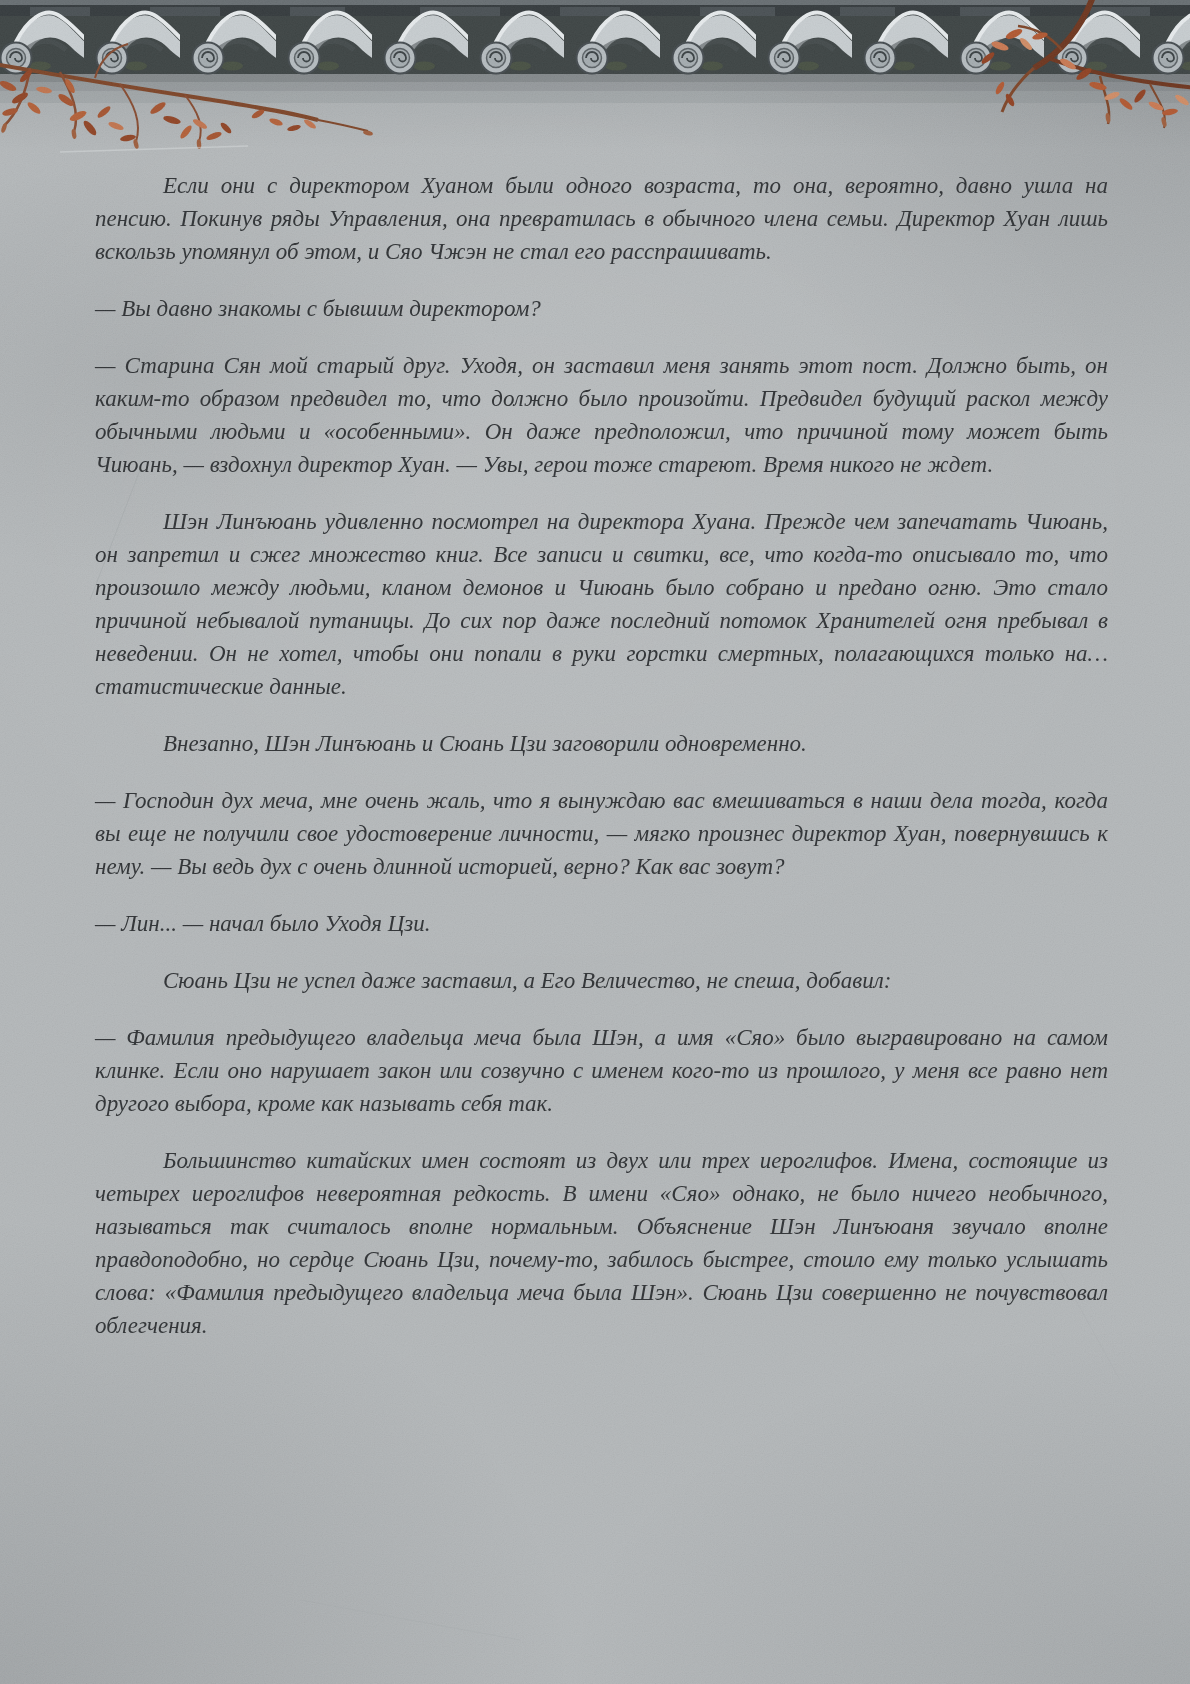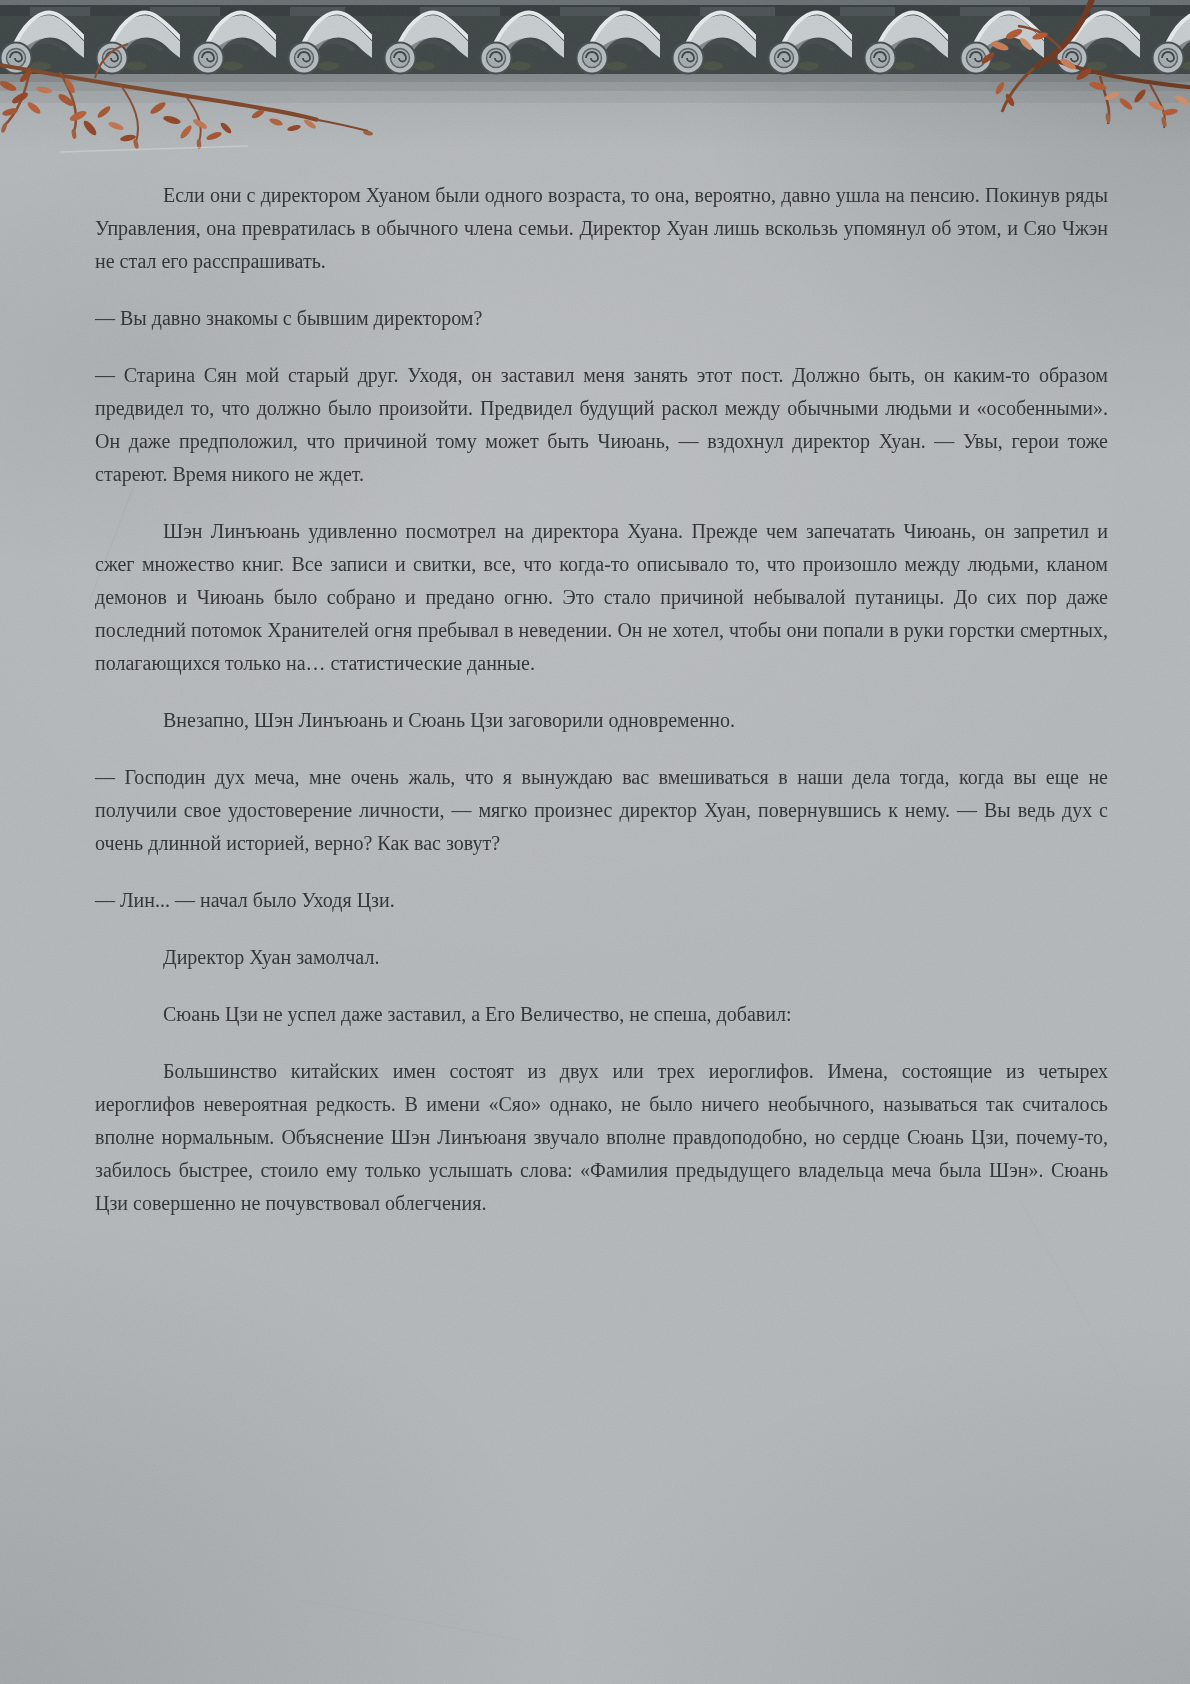--- a/index.html
+++ b/index.html
@@ -18,24 +18,25 @@
       radial-gradient(ellipse 900px 520px at 100% 100%, rgba(25,30,34,0.10), rgba(0,0,0,0) 70%),
       radial-gradient(ellipse 500px 300px at 12% 22%, rgba(40,46,50,0.08), rgba(0,0,0,0) 70%),
       linear-gradient(to bottom, rgba(60,68,72,0.22) 0px, rgba(60,68,72,0.0) 150px);
   }
   .header-decor { position: absolute; top: 0; left: 0; }
   .texture-overlay { position: absolute; top: 0; left: 0; pointer-events: none; }
   .text-block {
     position: absolute; left: 95px; top: 168px; width: 1013px;
   }
   .text-block p.para {
-    margin: 11px 0 24px 0;
-    font-size: 20px; line-height: 33px;
+    margin: 1px 0 24px 0;
+    font-size: 23px; line-height: 33px;
     color: #292c2f;
     text-align: justify;
+    font-style: italic;
   }
   .text-block p.para.indent { text-indent: 68px; }
 </style>
 </head>
 <body>
 
 <div class="page">
 
   <svg class="header-decor" width="1190" height="230" viewBox="0 0 1190 230" aria-hidden="true">
     <defs>
@@ -160,22 +161,22 @@
   </svg>
 
   <div class="text-block">
       <p class="para indent">Если они с директором Хуаном были одного возраста, то она, вероятно, давно ушла на пенсию. Покинув ряды Управления, она превратилась в обычного члена семьи. Директор Хуан лишь вскользь упомянул об этом, и Сяо Чжэн не стал его расспрашивать.</p>
       <p class="para">— Вы давно знакомы с бывшим директором?</p>
       <p class="para">— Старина Сян мой старый друг. Уходя, он заставил меня занять этот пост. Должно быть, он каким-то образом предвидел то, что должно было произойти. Предвидел будущий раскол между обычными людьми и «особенными». Он даже предположил, что причиной тому может быть Чиюань, — вздохнул директор Хуан. — Увы, герои тоже стареют. Время никого не ждет.</p>
       <p class="para indent">Шэн Линъюань удивленно посмотрел на директора Хуана. Прежде чем запечатать Чиюань, он запретил и сжег множество книг. Все записи и свитки, все, что когда-то описывало то, что произошло между людьми, кланом демонов и Чиюань было собрано и предано огню. Это стало причиной небывалой путаницы. До сих пор даже последний потомок Хранителей огня пребывал в неведении. Он не хотел, чтобы они попали в руки горстки смертных, полагающихся только на… статистические данные.</p>
       <p class="para indent">Внезапно, Шэн Линъюань и Сюань Цзи заговорили одновременно.</p>
       <p class="para">— Господин дух меча, мне очень жаль, что я вынуждаю вас вмешиваться в наши дела тогда, когда вы еще не получили свое удостоверение личности, — мягко произнес директор Хуан, повернувшись к нему. — Вы ведь дух с очень длинной историей, верно? Как вас зовут?</p>
       <p class="para">— Лин... — начал было Уходя Цзи.</p>
-      <p class="para indent">Директор Хуан замолчал.</p>
       <p class="para indent">Сюань Цзи не успел даже заставил, а Его Величество, не спеша, добавил:</p>
+      <p class="para">— Фамилия предыдущего владельца меча была Шэн, а имя «Сяо» было выгравировано на самом клинке. Если оно нарушает закон или созвучно с именем кого-то из прошлого, у меня все равно нет другого выбора, кроме как называть себя так.</p>
       <p class="para indent">Большинство китайских имен состоят из двух или трех иероглифов. Имена, состоящие из четырех иероглифов невероятная редкость. В имени «Сяо» однако, не было ничего необычного, называться так считалось вполне нормальным. Объяснение Шэн Линъюаня звучало вполне правдоподобно, но сердце Сюань Цзи, почему-то, забилось быстрее, стоило ему только услышать слова: «Фамилия предыдущего владельца меча была Шэн». Сюань Цзи совершенно не почувствовал облегчения.</p>
     </div>
 
   <svg class="texture-overlay" width="1190" height="1684" viewBox="0 0 1190 1684" aria-hidden="true">
     <filter id="paperNoise">
       <feTurbulence type="fractalNoise" baseFrequency="0.9" numOctaves="2" stitchTiles="stitch"></feTurbulence>
       <feColorMatrix type="saturate" values="0"></feColorMatrix>
       <feComponentTransfer>
           <feFuncA type="linear" slope="0" intercept="1"></feFuncA>
         </feComponentTransfer>

